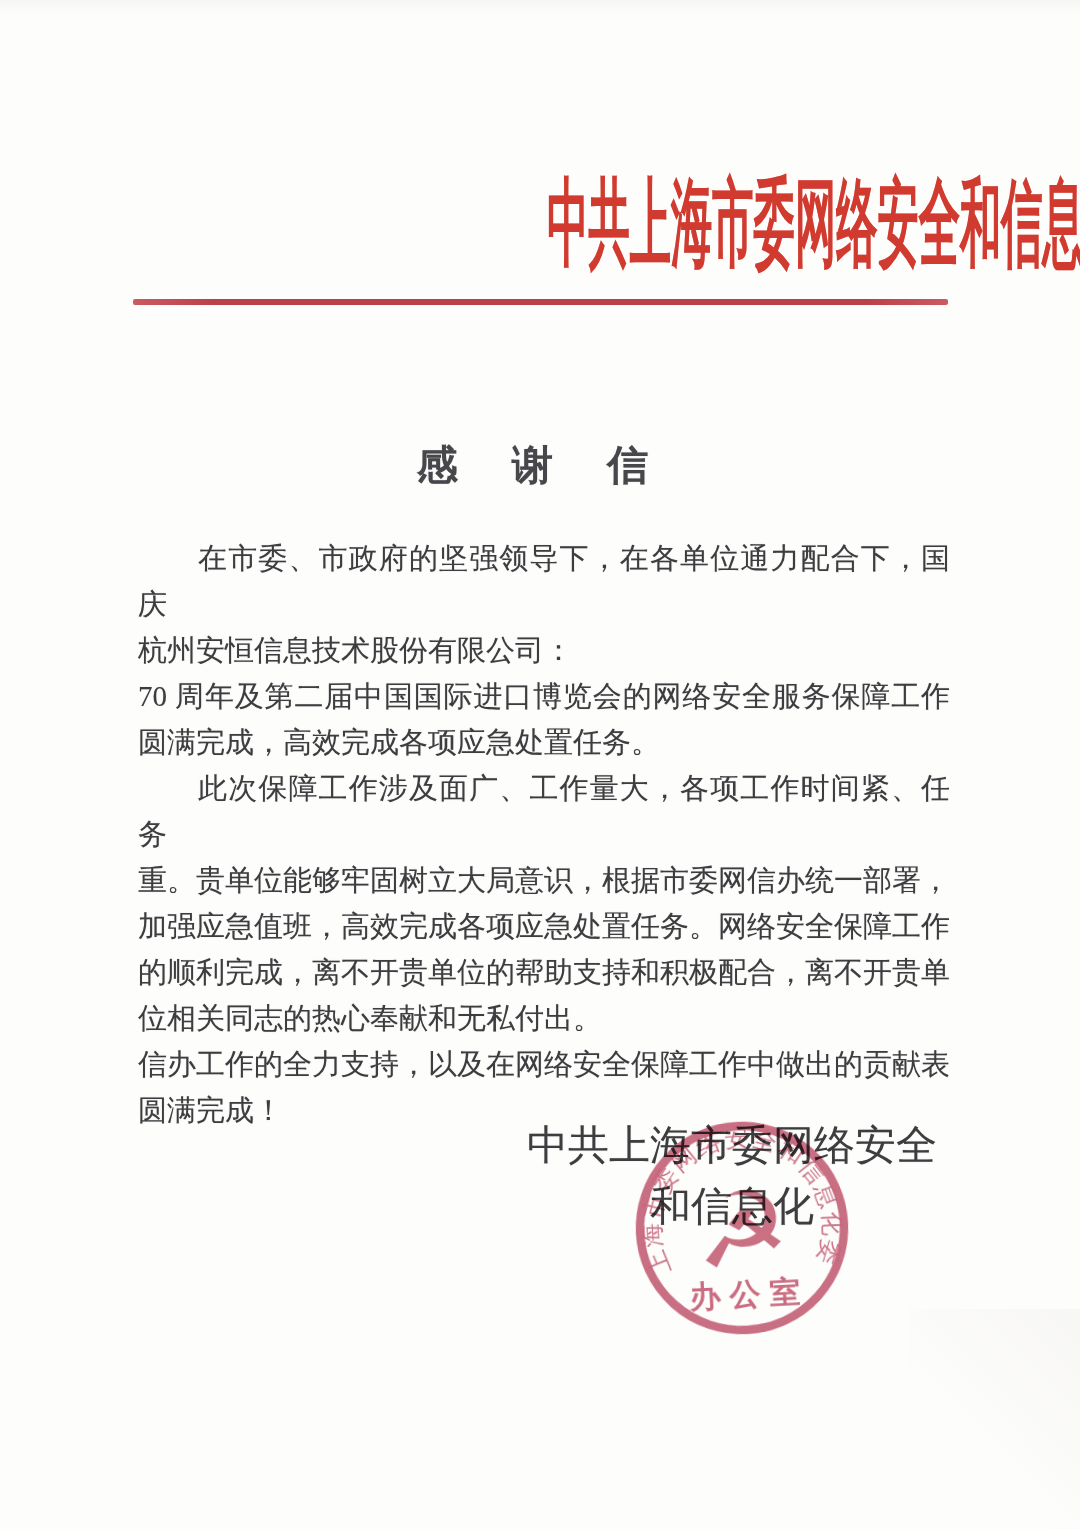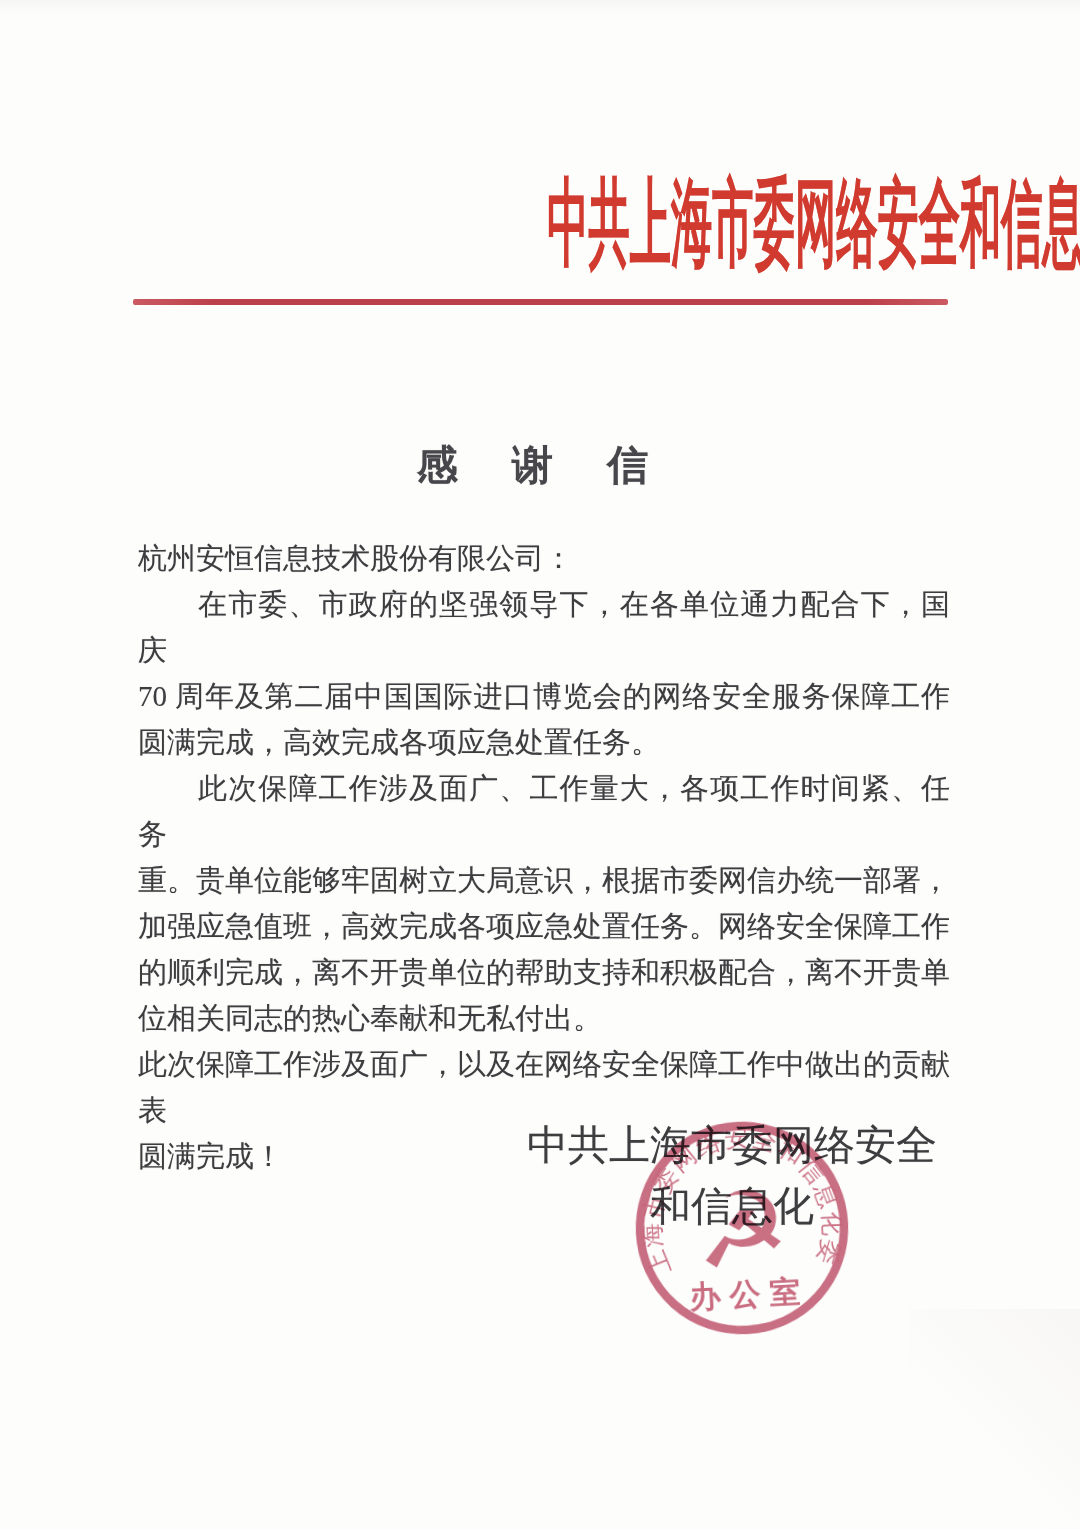--- a/index.html
+++ b/index.html
@@ -103,30 +103,30 @@
 <div class="page">
 
   <div class="letterhead">
     <span class="letterhead-inner">中共上海市委网络安全和信息化委员会办公室</span>
   </div>
   <div class="rule"></div>
 
   <div class="letter-title">感 谢 信</div>
 
   <div class="body-text">
+    <div class="line indent">在市委、市政府的坚强领导下，在各单位通力配合下，国庆</div>
     <div class="line no-just">杭州安恒信息技术股份有限公司：</div>
-    <div class="line indent">在市委、市政府的坚强领导下，在各单位通力配合下，国庆</div>
     <div class="line">70 周年及第二届中国国际进口博览会的网络安全服务保障工作</div>
     <div class="line no-just">圆满完成，高效完成各项应急处置任务。</div>
     <div class="line indent">此次保障工作涉及面广、工作量大，各项工作时间紧、任务</div>
     <div class="line">重。贵单位能够牢固树立大局意识，根据市委网信办统一部署，</div>
     <div class="line">加强应急值班，高效完成各项应急处置任务。网络安全保障工作</div>
     <div class="line">的顺利完成，离不开贵单位的帮助支持和积极配合，离不开贵单</div>
     <div class="line no-just">位相关同志的热心奉献和无私付出。</div>
-    <div class="line">此次保障工作涉及面广，以及在网络安全保障工作中做出的贡献表</div>
+    <div class="line">信办工作的全力支持，以及在网络安全保障工作中做出的贡献表</div>
     <div class="line no-just">圆满完成！</div>
   </div>
 
   <div class="signature">
     <div>中共上海市委网络安全和信息化</div>
   </div>
 
   <svg class="seal" viewBox="0 0 260 260" width="260" height="260" aria-hidden="true">
     <defs>
       <path id="sealArc" d="M 59 171 A 82 82 0 1 1 201 171" fill="none"></path>

